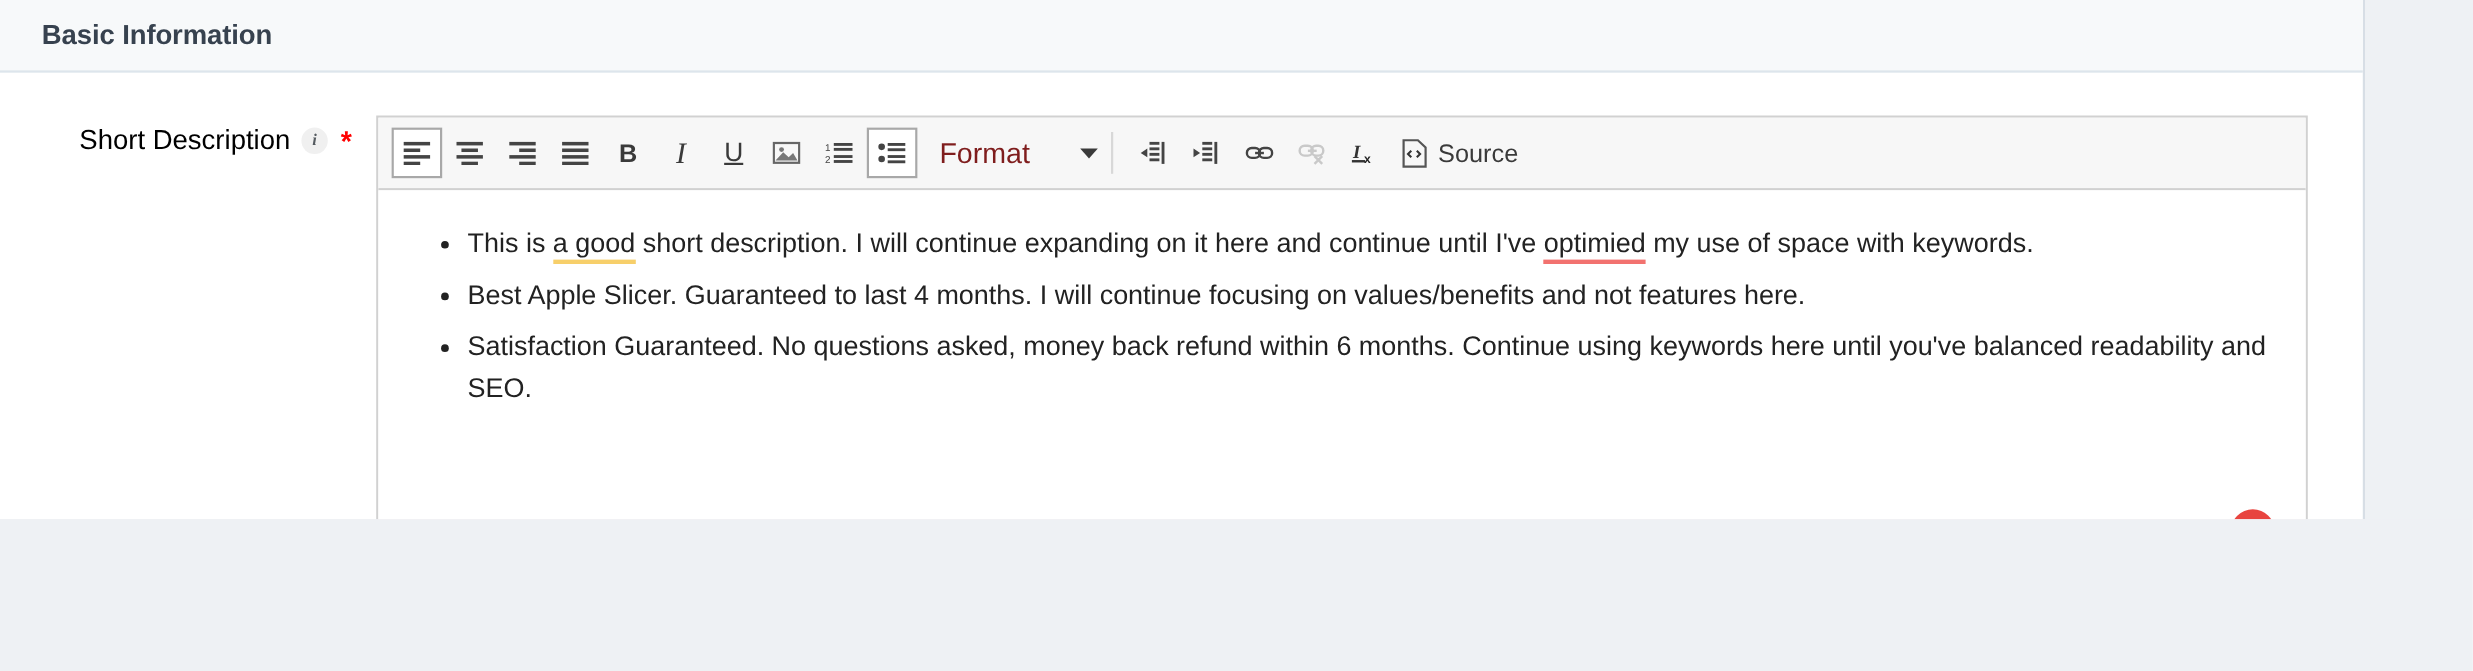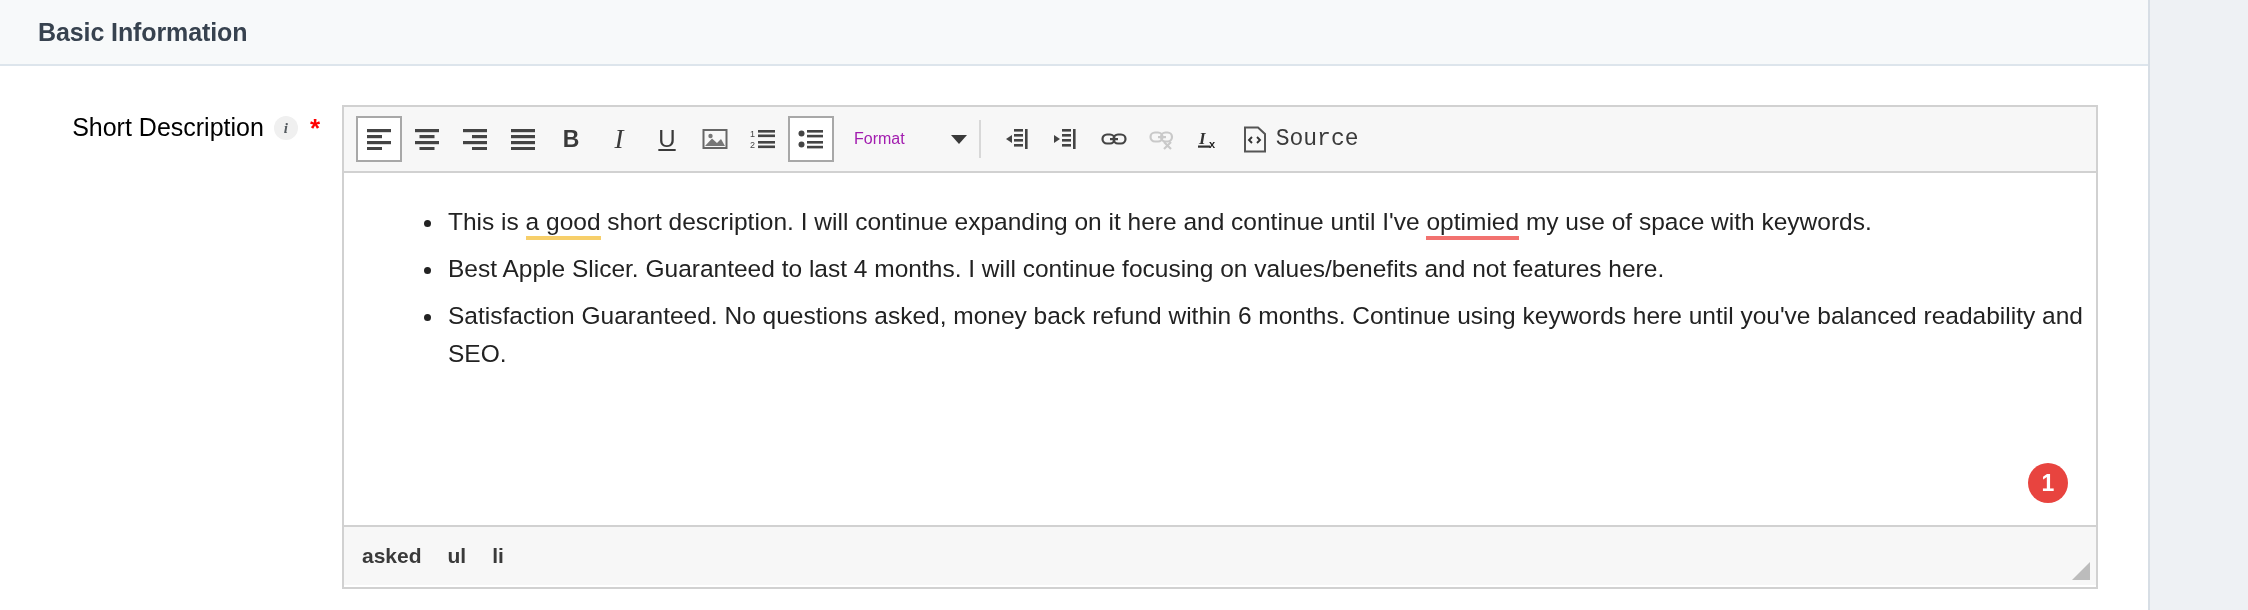--- a/index.html
+++ b/index.html
@@ -4,21 +4,21 @@
 <style>
   html, body {
     margin: 0;
     padding: 0;
     background: #eef1f4;
     font-family: "Liberation Sans", sans-serif;
   }
   #page {
     position: relative;
     width: 2248px;
-    height: 610px;
+    height: 472px;
     overflow: hidden;
     background: #eef1f4;
   }
   
   .panel {
     position: absolute;
     left: 0; top: 0;
     width: 2150px;
     height: 610px;
     background: #ffffff;
@@ -144,55 +144,54 @@
   }
   .format-select {
     display: flex;
     align-items: center;
     height: 46px;
     margin-left: 18px;
     cursor: pointer;
     white-space: nowrap;
   }
   .format-label {
-    font-size: 16px;
-    color: #a21caf;
+    font-size: 26px;
+    color: #7f1d1d;
     margin-right: 46px;
   }
   .caret {
     width: 0; height: 0;
     border-left: 8px solid transparent;
     border-right: 8px solid transparent;
     border-top: 9px solid #3a3a3a;
   }
   .source-btn {
     display: flex;
     align-items: center;
     height: 46px;
     padding: 0 6px;
     cursor: pointer;
     white-space: nowrap;
     margin-left: 2px;
-    font-family: Liberation Mono, monospace;
   }
   .source-label {
     font-size: 23px;
     color: #3a3a3a;
     margin-left: 9px;
   }
   
   .content {
     position: relative;
     height: 352px;
     background: #ffffff;
     overflow: hidden;
   }
   .content ul {
     margin: 30px 0 0 0;
-    padding-left: 100px;
+    padding-left: 77px;
     list-style: disc;
   }
   .content li {
     font-size: 24.5px;
     line-height: 38px;
     color: #222222;
     margin-bottom: 9px;
     padding-left: 4px;
   }
   .content li::marker { font-size: 22px; }

